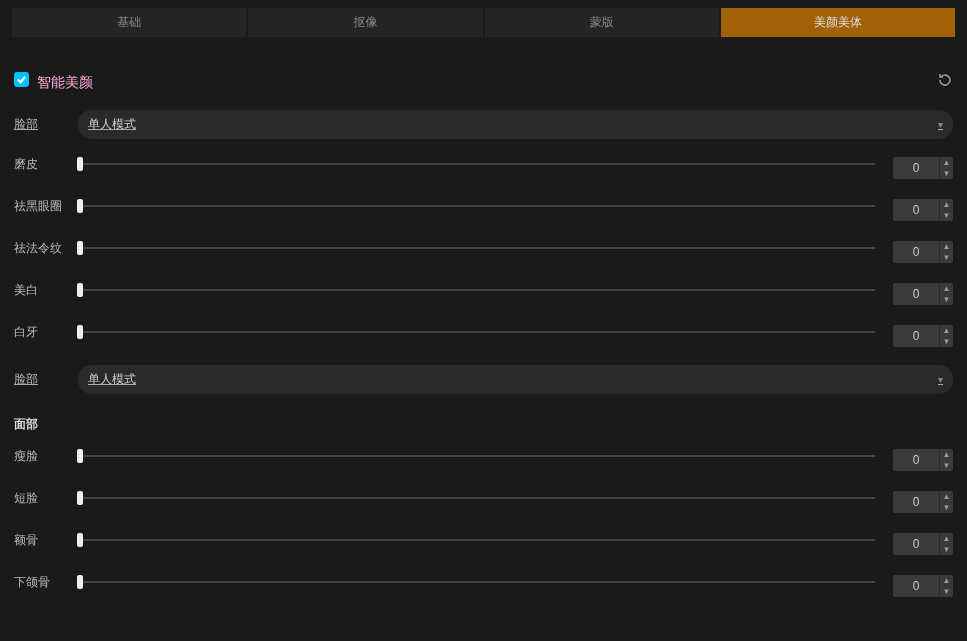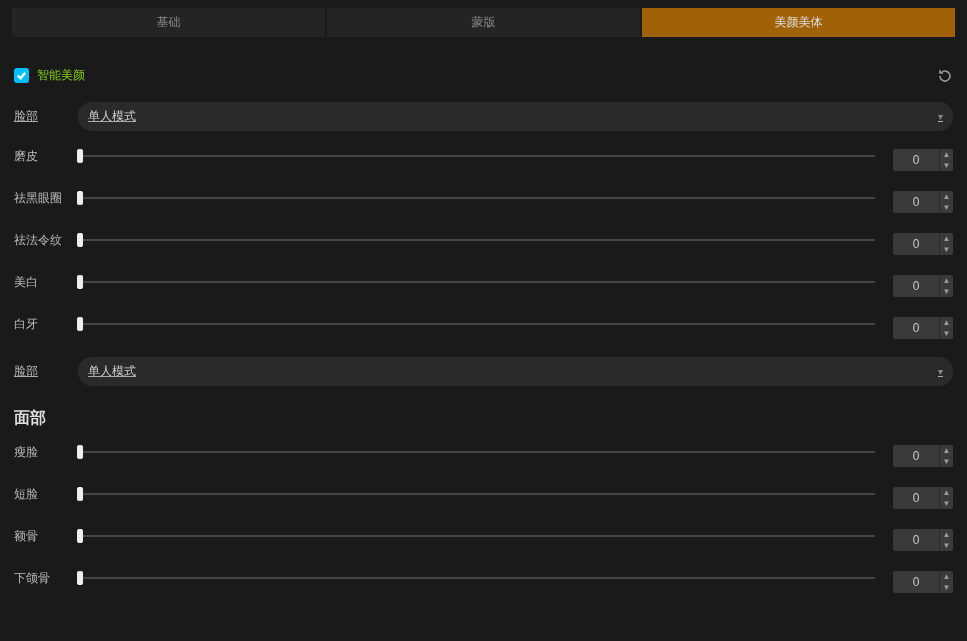--- a/index.html
+++ b/index.html
@@ -50,22 +50,23 @@
       height: 15px;
       border-radius: 3px;
       background: #00BFFF;
       display: flex;
       align-items: center;
       justify-content: center;
       cursor: pointer;
     }
     .checkbox svg { width: 11px; height: 11px; stroke: #fff; stroke-width: 2.5; fill: none; }
     .section-title {
-      color: #84cc16;
-      font-size: 12px;
+      color: #f9a8d4;
+      font-size: 14px;
+      margin-top: 7px;
     }
     .reset-icon {
       width: 16px; height: 16px; cursor: pointer; color: #999;
     }
     .reset-icon svg { width: 100%; height: 100%; stroke: currentColor; fill: none; stroke-width: 1.6; }
     .row {
       display: flex;
       align-items: center;
       padding: 8px 0;
       gap: 16px;
@@ -152,30 +153,31 @@
       display:flex;
       align-items:center;
       justify-content:center;
       cursor:pointer;
       color:#999;
       font-size: 8px;
       line-height: 1;
     }
     .subheader {
       color: #ddd;
-      font-size: 16px;
+      font-size: 12px;
       font-weight: bold;
       padding: 14px 0 6px 0;
     }
   </style>
 </head>
 <body>
 
 <div class="tabs">
   <div class="tab">基础</div>
+  <div class="tab">抠像</div>
   <div class="tab">蒙版</div>
   <div class="tab active">美颜美体</div>
 </div>
 
 <div class="content">
 
   <div class="section-header">
     <div class="section-left">
       <div class="checkbox">
         <svg viewBox="0 0 12 12">

